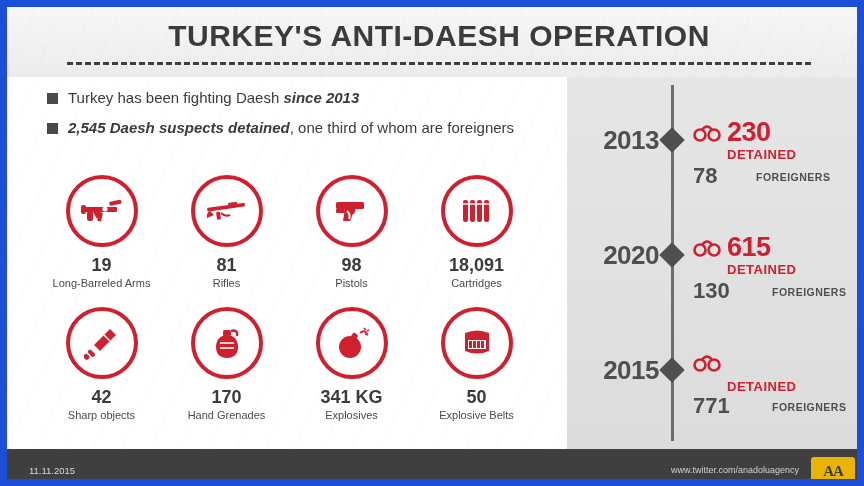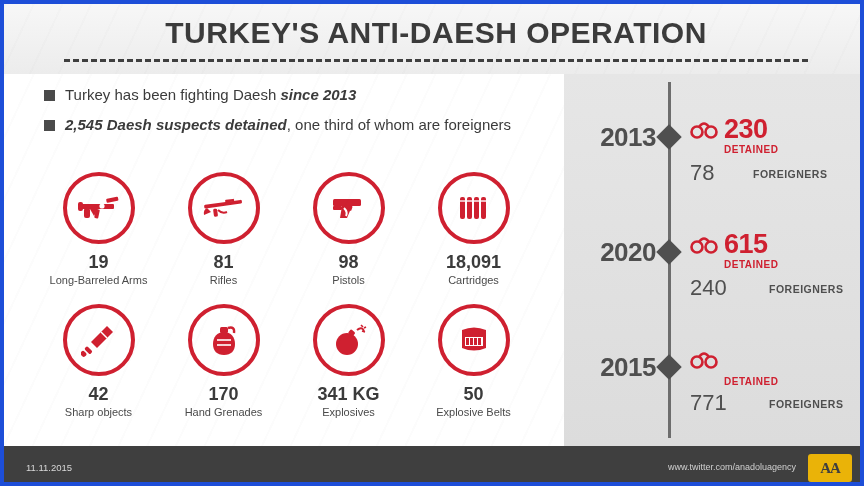--- a/index.html
+++ b/index.html
@@ -7,21 +7,21 @@
     width:864px;height:486px;
     background:#ffffff;
     font-family:"Liberation Sans", sans-serif;
     overflow:hidden;
   }
   .page{
     position:relative;
     width:864px;height:486px;
     background:#ffffff;
     box-sizing:border-box;
-    border:4px solid #1d4ed8;
+    border:7px solid #1d4ed8;
     overflow:hidden;
   }
   
   .header{
     position:absolute;left:0;top:0;width:864px;height:70px;
     background:linear-gradient(180deg,#f7f7f7 0%, #ececec 100%);
   }
   .title{
     position:absolute;left:0;top:12px;width:864px;
     text-align:center;
@@ -83,25 +83,25 @@
     position:absolute;left:96px;top:14px;width:18px;height:18px;
     background:#4f4f4f;transform:rotate(45deg);
   }
   .cuff{position:absolute;left:126px;top:6px;}
   .detnum{
     position:absolute;left:160px;top:0px;
     font-size:27px;font-weight:bold;color:#cf2030;letter-spacing:-0.5px;
   }
   .detlab{
     position:absolute;left:160px;top:30px;
-    font-size:10px;font-weight:bold;color:#cf2030;letter-spacing:0.5px;
+    font-size:13px;font-weight:bold;color:#cf2030;letter-spacing:0.5px;
   }
   .forn{
     position:absolute;left:126px;top:46px;
-    font-size:22px;font-weight:normal;color:#4f4f4f;
+    font-size:22px;font-weight:bold;color:#4f4f4f;
   }
   .fornlab{
     position:absolute;top:54px;
     font-size:10.5px;font-weight:bold;color:#4f4f4f;letter-spacing:0.5px;padding-left:29px;
   }
   
   .footer{
     position:absolute;left:0;top:442px;width:864px;height:48px;
     background:#3f3f3f;
   }
@@ -291,21 +291,21 @@
       <div class="diamond"></div>
       <div class="cuff">
         <svg width="28" height="20" viewBox="0 0 28 20" fill="none" stroke="#cf2030" stroke-width="2.6">
           <circle cx="7" cy="12" r="5.5"></circle>
           <circle cx="21" cy="12" r="5.5"></circle>
           <path d="M9 7 q5 -7 10 0"></path>
         </svg>
       </div>
       <div class="detnum">615</div>
       <div class="detlab">DETAINED</div>
-      <div class="forn">240</div>
+      <div class="forn">130</div>
       <div class="fornlab" style="left:176px;">FOREIGNERS</div>
     </div>
 
     <div class="yearrow" style="top:270px;">
       <div class="yr">2015</div>
       <div class="diamond"></div>
       <div class="cuff">
         <svg width="28" height="20" viewBox="0 0 28 20" fill="none" stroke="#cf2030" stroke-width="2.6">
           <circle cx="7" cy="12" r="5.5"></circle>
           <circle cx="21" cy="12" r="5.5"></circle>

